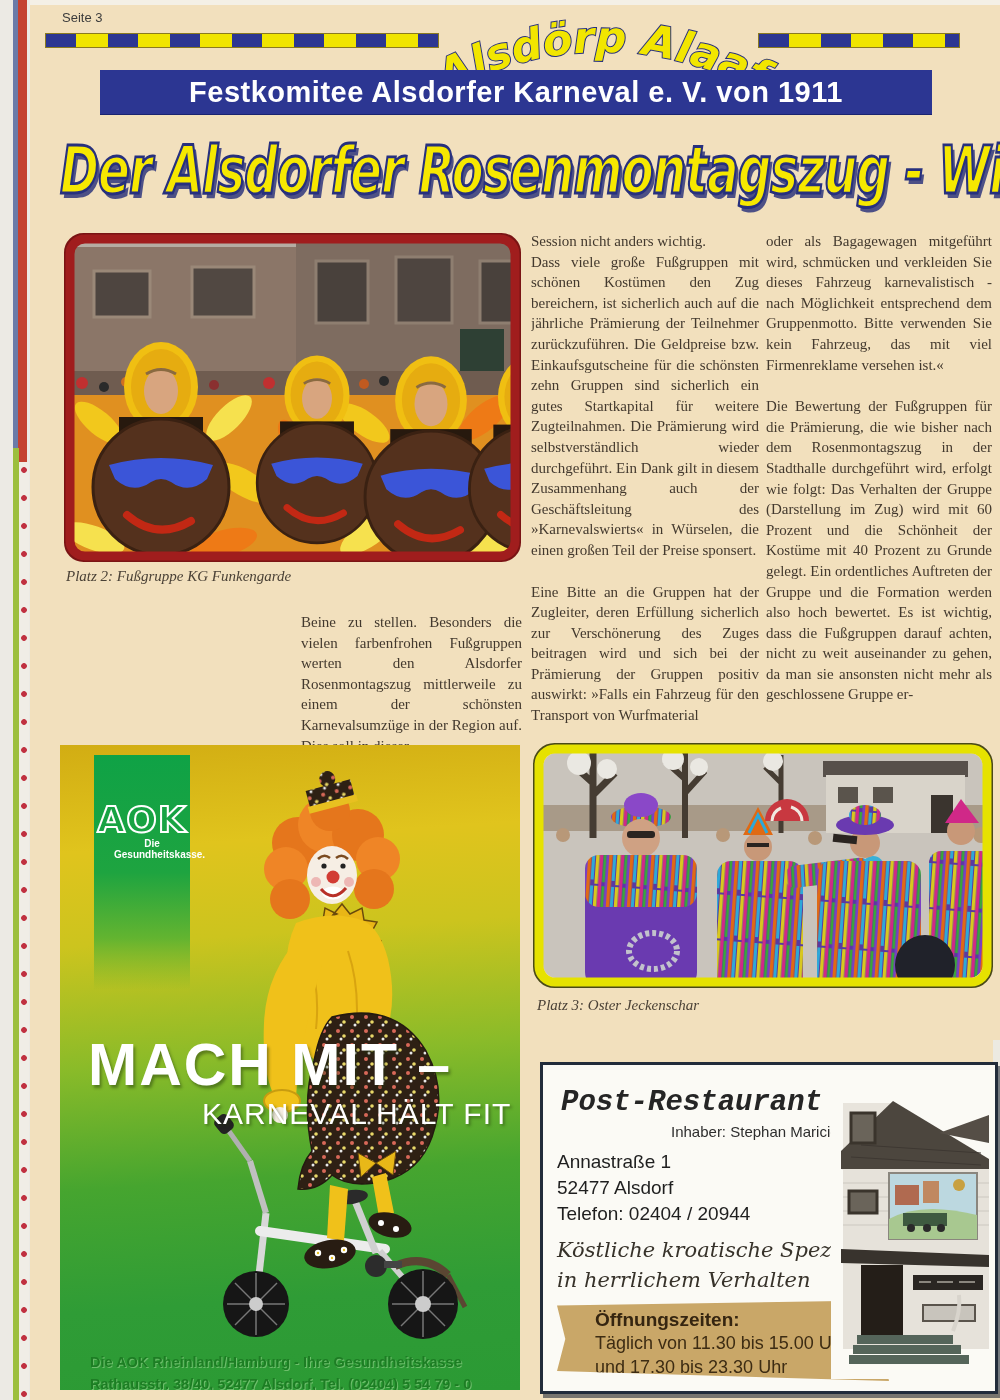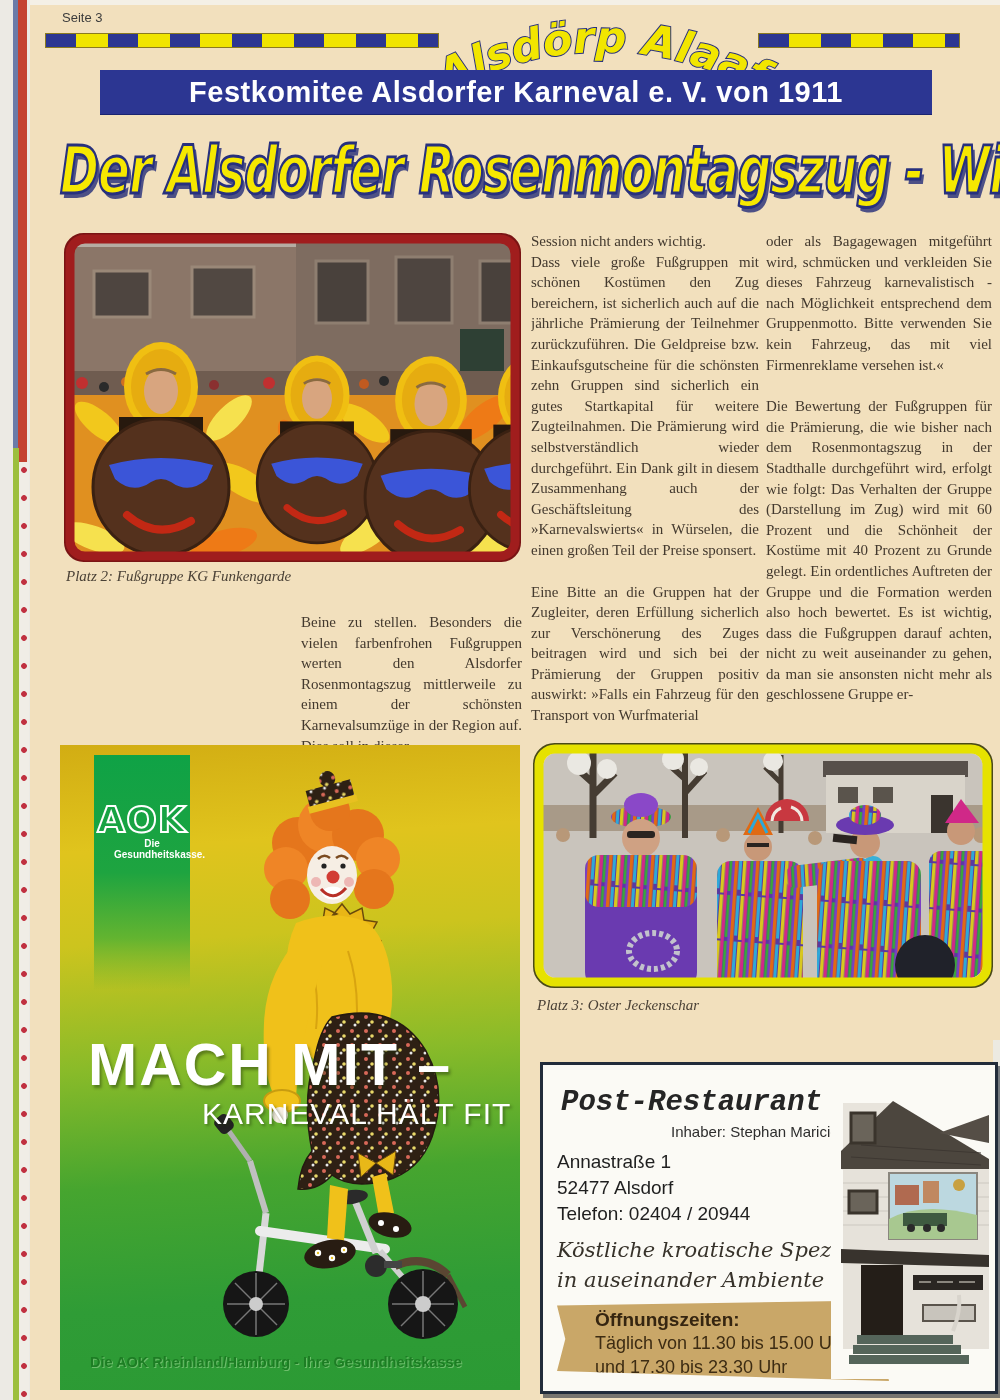--- a/index.html
+++ b/index.html
@@ -289,20 +289,21 @@
         </g>
     </svg>
     <div class="aok-logo">
       <div class="aok">AOK</div>
       <div class="sub">Die Gesundheitskasse.</div>
     </div>
     <div class="aok-head1">MACH MIT –</div>
     <div class="aok-head2">KARNEVAL HÄLT FIT</div>
     <div class="aok-footer">
       <div>Die AOK Rheinland/Hamburg - Ihre Gesundheitskasse</div>
+      <div>Rathausstr. 38/40, 52477 Alsdorf, Tel. (02404) 5 54 79 - 0</div>
     </div>
   </div>
 
   <div class="photo-frame" style="left:533px;top:743px;width:460px;height:245px;">
     <svg viewBox="0 0 460 245" width="460" height="245">
       <defs>
         <clipPath id="ph2clip">
             <rect x="10" y="10" width="440" height="225" rx="14"></rect>
           </clipPath>
         <pattern id="ribbons" width="21" height="46" patternUnits="userSpaceOnUse" patternTransform="rotate(4)">
@@ -381,21 +382,21 @@
       <span class="name">Adria</span>
     </div>
     <div class="adria-owner">Inhaber: Stephan Maricic</div>
     <div class="adria-address">
       <div>Annastraße 1</div>
       <div>52477 Alsdorf</div>
       <div>Telefon: 02404 / 20944</div>
     </div>
     <div class="adria-tagline">
       <div>Köstliche kroatische Spezialitäten</div>
-      <div>in auseinander Ambiente</div>
+      <div>in herrlichem Verhalten</div>
     </div>
     <div class="adria-hours">
       <div class="inner">
         <div class="t">Öffnungszeiten:</div>
         <div class="l">Täglich von 11.30 bis 15.00 Uhr</div>
         <div class="l">und 17.30 bis 23.30 Uhr</div>
       </div>
     </div>
     <svg class="adria-photo" viewBox="0 0 158 306">
       <rect x="0" y="0" width="158" height="306" fill="#fbfaf5"></rect>

